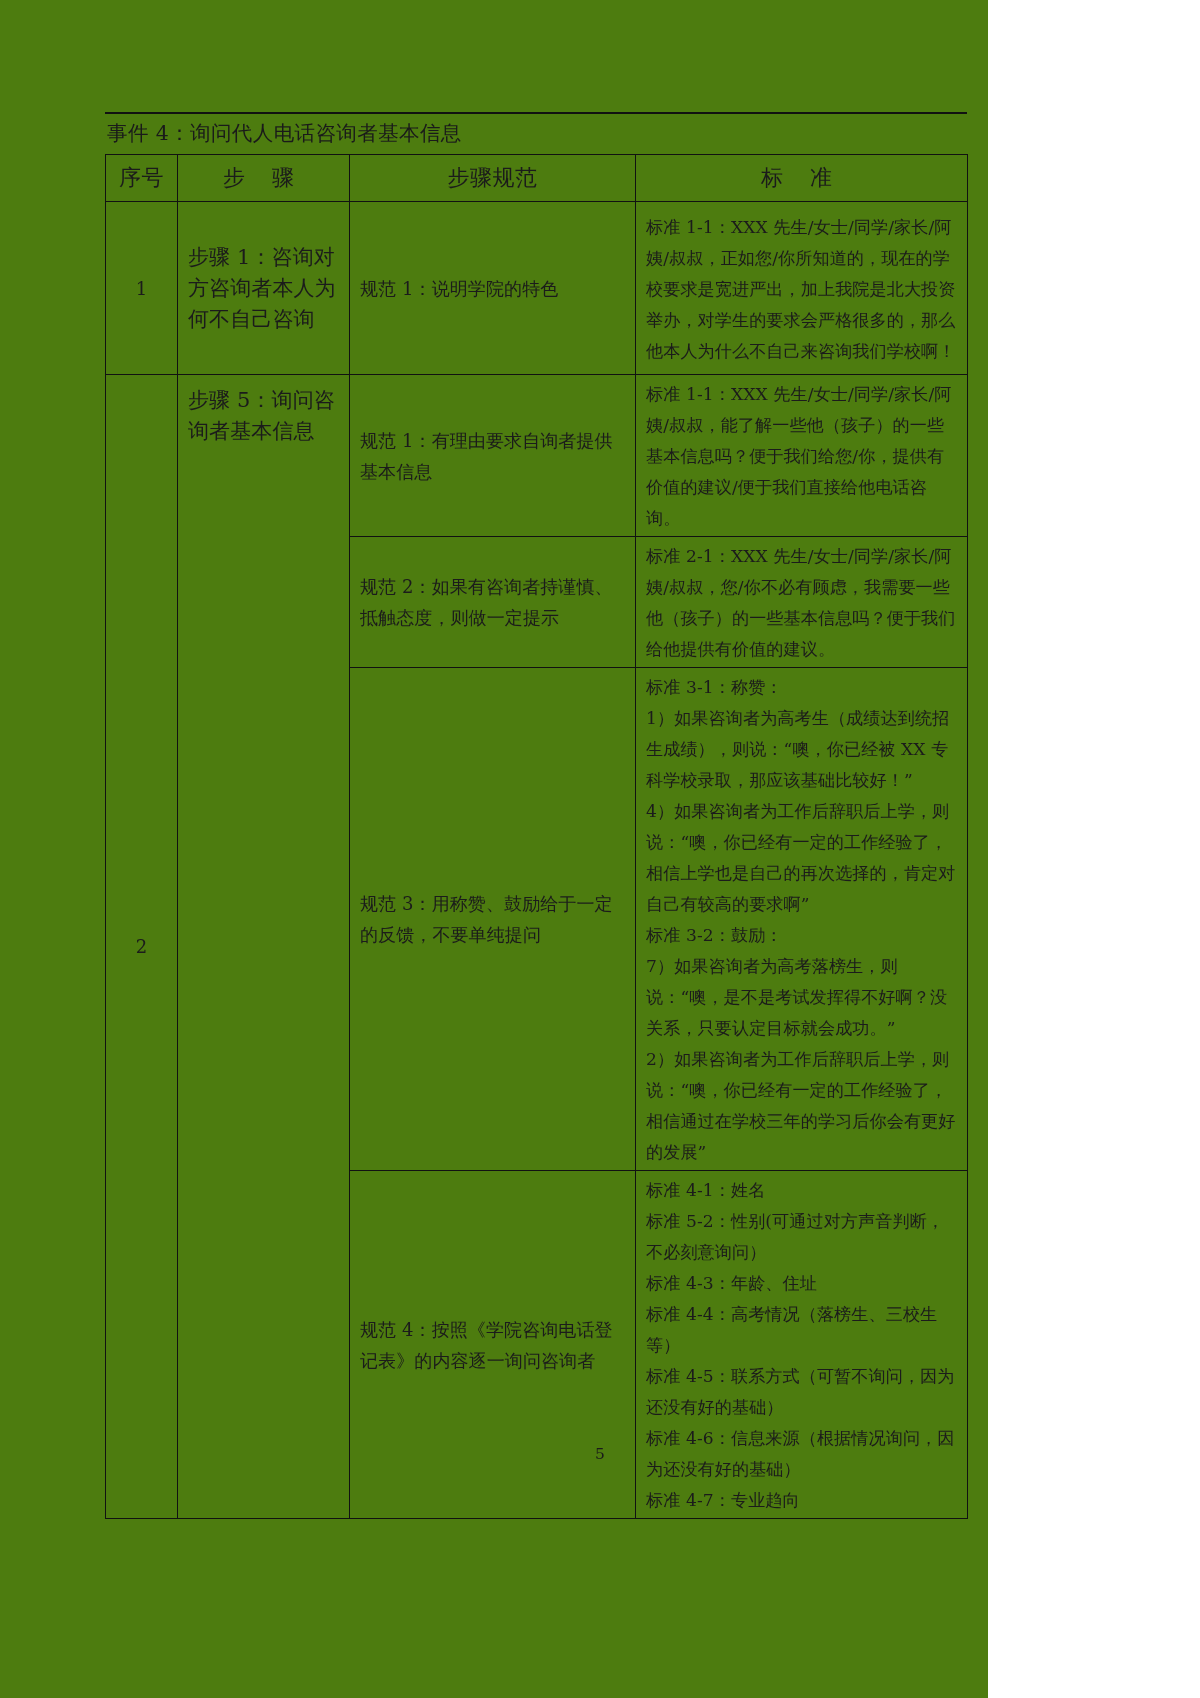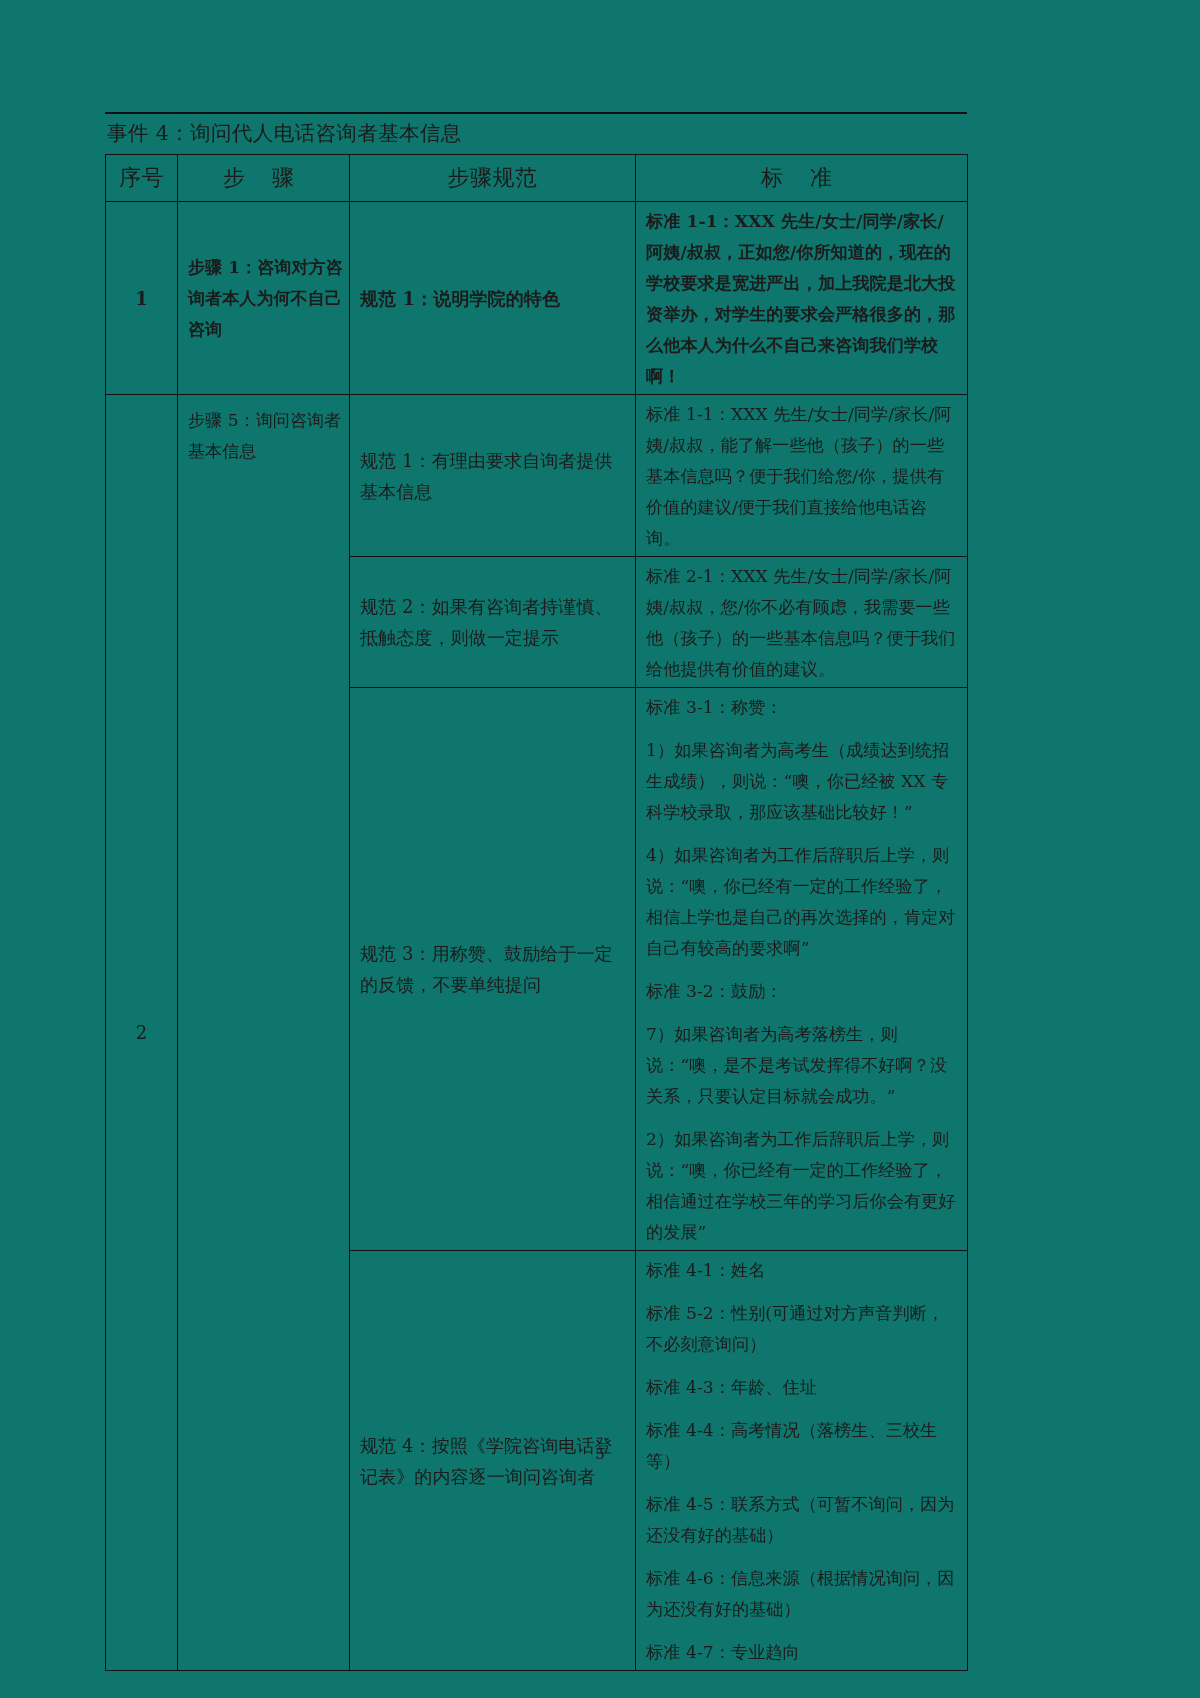--- a/index.html
+++ b/index.html
@@ -11,23 +11,23 @@
     width: 1200px;
     height: 1698px;
     font-family: "DejaVu Serif", "Liberation Serif", serif;
     color: #1b1b1b;
     position: relative;
     overflow: hidden;
   }
   .page {
     position: absolute;
     left: 0; top: 0;
-    width: 1200px;
+    width: 988px;
     height: 1698px;
-    background: #0f766e;
+    background: #4d7c0f;
   }
   .content {
     position: absolute;
     left: 105px;
     top: 112px;
     width: 862px;
   }
 
   
   .doc-title {
@@ -61,41 +61,41 @@
     font-weight: normal;
     font-size: 22px;
     text-align: center;
     height: 46px;
     letter-spacing: 0.5px;
   }
   .sp2 { letter-spacing: 10px; padding-left: 10px; }
 
   .cell {
     padding: 6px 9px 6px 10px;
-    font-size: 17px;
+    font-size: 21px;
     line-height: 31px;
     letter-spacing: 0.1px;
   }
   .no-cell {
     text-align: center;
     font-size: 18px;
     vertical-align: middle;
   }
   .step-cell { vertical-align: middle; }
   .step-cell .cell { padding-right: 4px; }
 
   td.norm-cell, td.std-cell { vertical-align: top; }
   td.norm-cell.mid, td.std-cell.mid { vertical-align: middle; }
 
   .std-cell .cell { padding-top: 4px; padding-bottom: 2px; }
   .p { margin: 0; }
   .p + .p { margin-top: 0; }
 
   
-  .block + .block { margin-top: 12px; }
+  .block + .block { margin-top: 0px; }
 
   
   .std-text {
     font-size: 17.1px;
     line-height: 31px;
   }
 
   .norm-text {
     font-size: 18px;
     line-height: 31px;
@@ -106,21 +106,21 @@
     position: absolute;
     top: 1445px;
     left: 0;
     width: 1200px;
     text-align: center;
     font-size: 15.5px;
     color: #1a1a1a;
   }
 
   
-  tr.row1 td { height: 172px; font-weight: bold; }
+  tr.row1 td { height: 172px; }
 </style>
 </head>
 <body>
 
 <div class="page">
   <div class="content">
 
     <div class="doc-title">事件 4：询问代人电话咨询者基本信息</div>
 
     <table class="proc">

